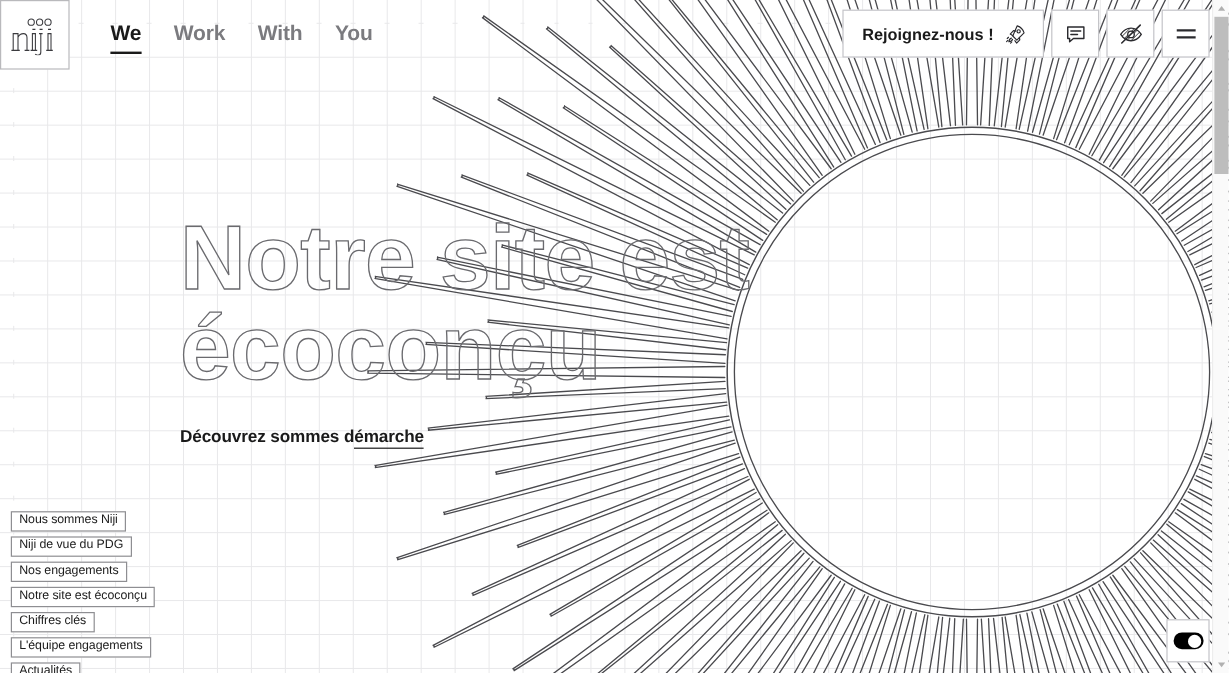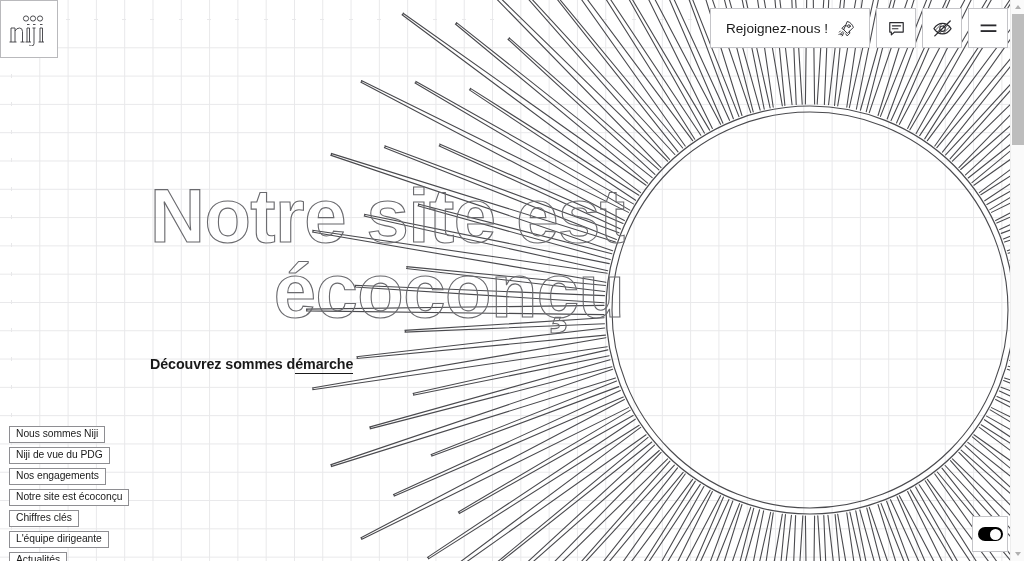--- a/index.html
+++ b/index.html
@@ -124,21 +124,21 @@
   .cta-btn {
     height: 40px;
     background: #ffffff;
     border: 1px solid #c4c4c8;
     display: flex;
     align-items: center;
     gap: 9px;
     padding: 0 13px 0 15px;
     cursor: pointer;
     font-size: 13.6px;
-    font-weight: 400;
+    font-weight: 700;
     color: #1a1a1a;
     white-space: nowrap;
   }
 
   .icon-btn {
     width: 40px;
     height: 40px;
     background: #ffffff;
     border: 1px solid #c4c4c8;
     display: flex;
@@ -156,21 +156,20 @@
     z-index: 10;
   }
   .hero-title {
     font-size: 76px;
     font-weight: 700;
     line-height: 0.99;
     letter-spacing: -0.5px;
     color: transparent;
     -webkit-text-stroke: 1.1px #6a6a6e;
     white-space: pre-line;
-    text-align: right;
   }
   .hero-link {
     margin-top: 28px;
     font-size: 14.3px;
     font-weight: 700;
     color: #1a1a1a;
     cursor: pointer;
     display: inline-block;
     letter-spacing: -0.1px;
   }
@@ -425,20 +424,26 @@
           <path d="M28 16 V31.5 q0 2.5 -2.5 2.5 q-1.4 0 -2.2 -0.8"></path>
           <path d="M26.5 16 H29.5"></path>
           <path d="M27 12.5 h2.5"></path>
 
           <path d="M34 30 V16 H36.5 V30 M32.5 30 H38"></path>
           <path d="M34 12.5 h2.5"></path>
         </g>
       </svg>
     </div>
 
+    <nav class="nav">
+      <span class="nav-item active">We</span>
+      <span class="nav-item">Work</span>
+      <span class="nav-item">With</span>
+      <span class="nav-item">You</span>
+    </nav>
 
     <div class="header-right">
 
       <div class="cta-btn">
         <span>Rejoignez-nous !</span>
         <svg width="19" height="19" viewBox="0 0 24 24">
           <g fill="none" stroke="#2a2a2e" stroke-width="1.2" stroke-linejoin="round" stroke-linecap="round">
             <path d="M13.5 3.2c3.4 1 6.2 4 7.2 7.4l-7.6 7.6-4.3-4.3z"></path>
             <path d="M9 13.6 6.1 11.9 9.6 8.3l2.4.4"></path>
             <path d="M11 18.8l1.9 2.6 3.3-3.5-.4-2.5"></path>
@@ -490,21 +495,21 @@
       <span>Découvrez sommes d</span><span class="underlined">émarche</span>
     </div>
   </div>
 
   <div class="chips">
     <span class="chip">Nous sommes Niji</span>
     <span class="chip">Niji de vue du PDG</span>
     <span class="chip">Nos engagements</span>
     <span class="chip">Notre site est écoconçu</span>
     <span class="chip">Chiffres clés</span>
-    <span class="chip">L'équipe dirigeante</span>
+    <span class="chip">L'équipe engagements</span>
     <span class="chip">Actualités</span>
   </div>
 
   <div class="toggle-box">
     <span class="toggle">
       <span class="knob"></span>
     </span>
   </div>
 
   <div class="scrollbar">

